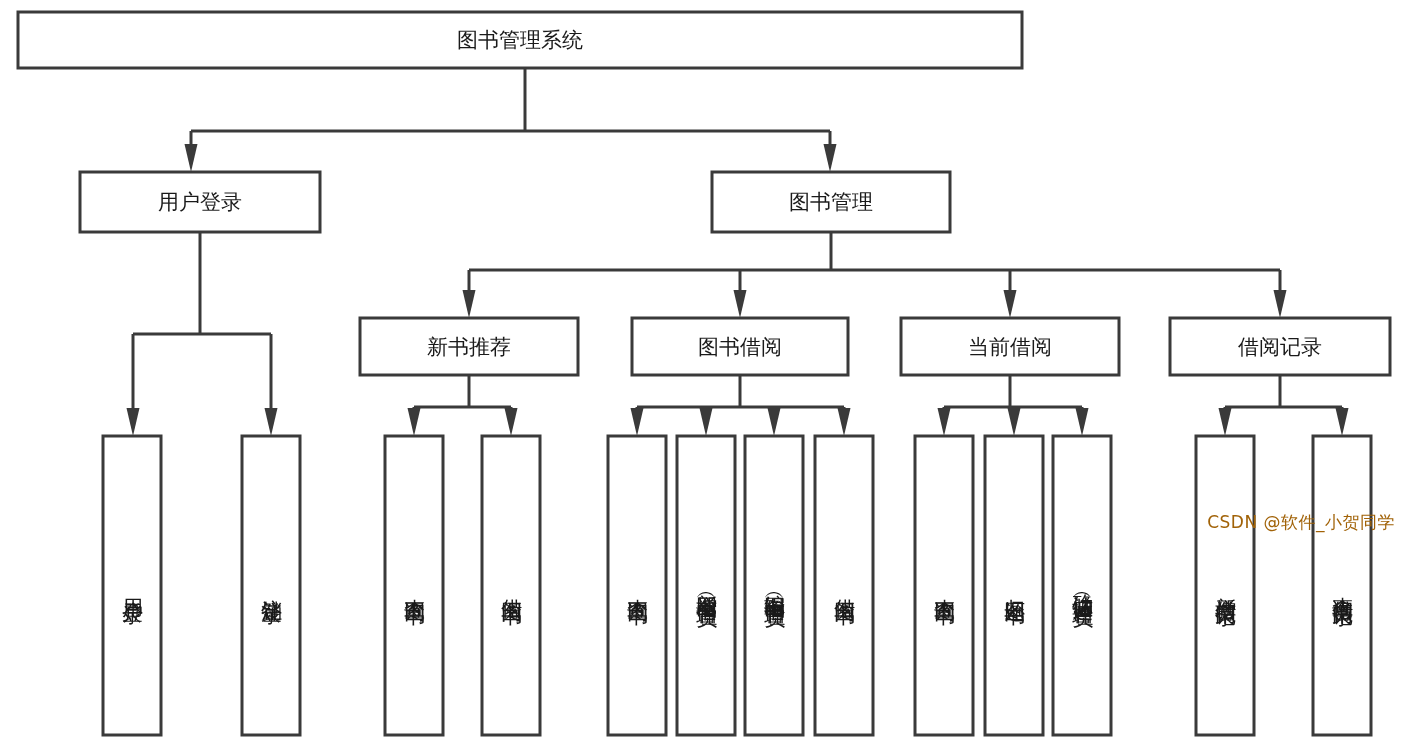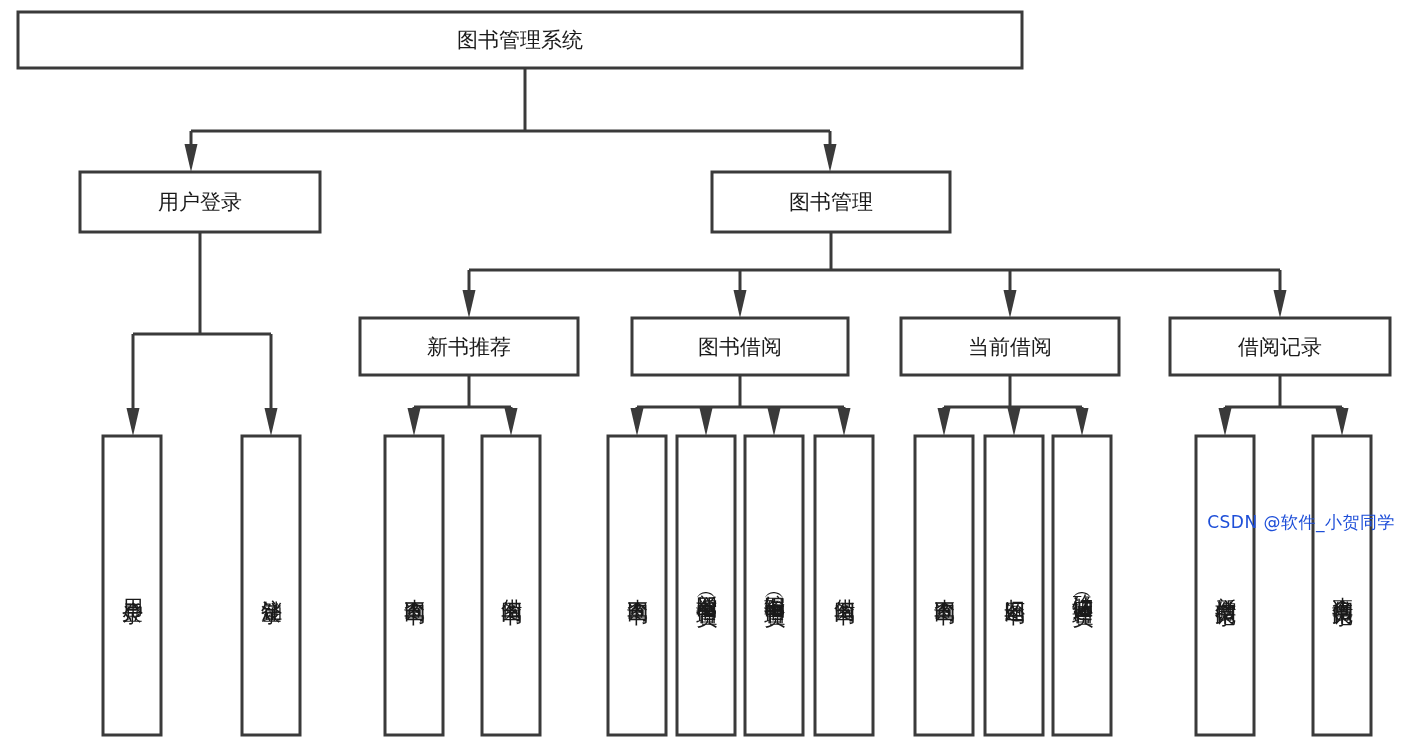--- a/index.html
+++ b/index.html
@@ -65,21 +65,21 @@
     text-align: center;
     white-space: pre;
     pointer-events: none;
   }
   #watermark {
     position: absolute;
     right: 10px;
     bottom: 4px;
     font-family: "DejaVu Sans", "Liberation Sans", sans-serif;
     font-size: 17px;
-    color: #1d4ed8;
+    color: #a16207;
     white-space: nowrap;
     letter-spacing: 0.5px;
   }
 </style>
 </head>
 <body>
 
 <div id="diagram-root">
 
   <svg id="tree-svg" viewBox="0 0 1405 747" xmlns="http://www.w3.org/2000/svg">

